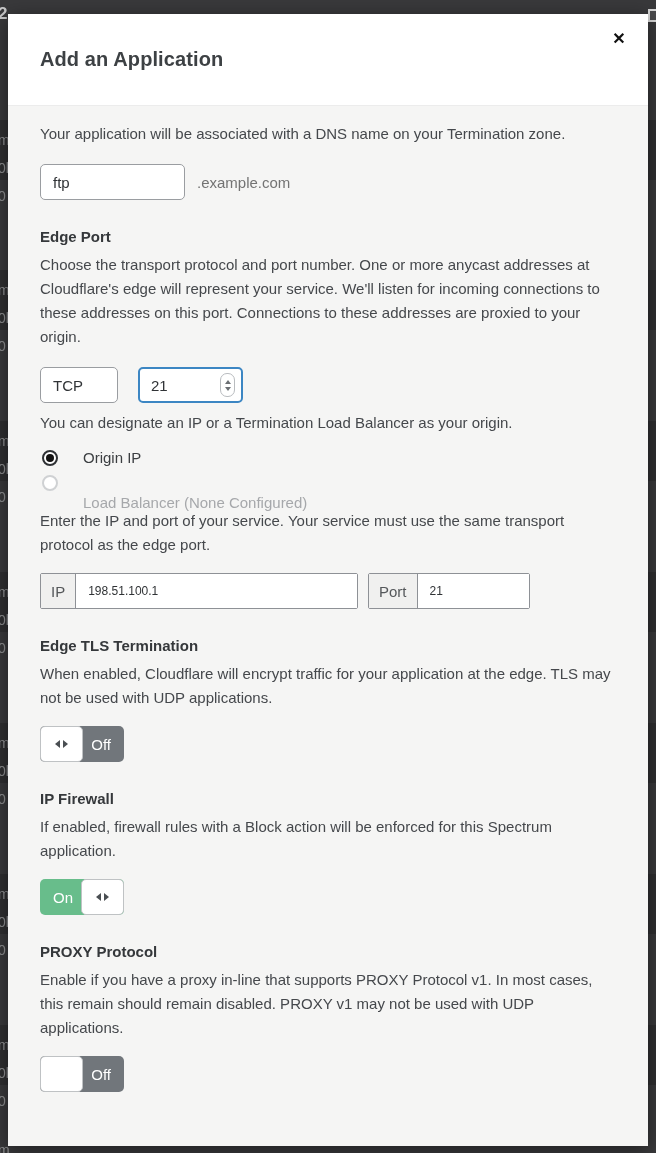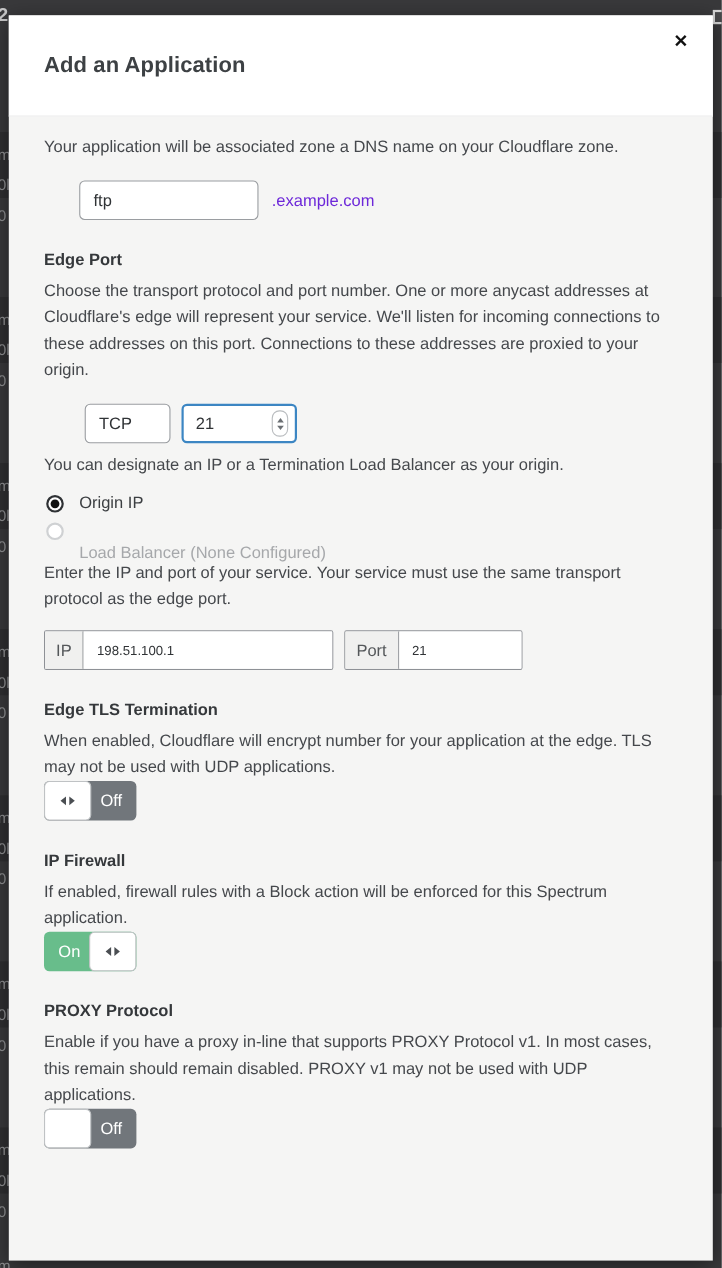--- a/index.html
+++ b/index.html
@@ -42,23 +42,23 @@
   
   .section-heading { margin-top: 28px; font-size: 15px; font-weight: 700; color: #35383b; }
   .section-desc { margin-top: 8px; font-size: 15px; line-height: 24px; color: #45484c; max-width: 576px; }
   
   .text-input {
     height: 36px; border: 1px solid #9a9da1; border-radius: 5px;
     background: #fff; font-family: "Liberation Sans", sans-serif;
     font-size: 15px; color: #303336; padding: 0 12px; outline: none;
   }
   .domain-row { margin-top: 18px; display: flex; align-items: center; }
-  .domain-input { width: 163px; margin-left: 32px; }
-  .domain-suffix { margin-left: 12px; font-size: 15px; color: #6d28d9; }
-  .port-row { margin-top: 18px; display: flex; align-items: flex-end; gap: 10px; margin-left: 37px; }
+  .domain-input { width: 145px; }
+  .domain-suffix { margin-left: 12px; font-size: 15px; color: #737373; }
+  .port-row { margin-top: 18px; display: flex; align-items: flex-end; gap: 20px; }
   .select-box {
     width: 78px; height: 36px; border: 1px solid #9a9da1; border-radius: 5px;
     background: #fff; display: flex; align-items: center; justify-content: space-between;
     padding: 0 10px 0 12px; cursor: pointer; font-size: 15px; color: #303336;
   }
   .chevron-down {
     width: 0; height: 0;
     border-left: 5px solid transparent; border-right: 5px solid transparent;
     border-top: 6px solid #5f6periodic468; border-top-color: #5f6468;
   }
@@ -69,21 +69,21 @@
   }
   .stepper {
     width: 15px; height: 24px; border: 1px solid #b9bcbf; border-radius: 7px;
     display: flex; flex-direction: column; align-items: center; justify-content: center;
     gap: 3px; background: #fff; cursor: pointer;
   }
   .tri-up { width: 0; height: 0; border-left: 3px solid transparent; border-right: 3px solid transparent; border-bottom: 4px solid #6b6f73; }
   .tri-down { width: 0; height: 0; border-left: 3px solid transparent; border-right: 3px solid transparent; border-top: 4px solid #6b6f73; }
   
   .radio-group { margin-top: 10px; }
-  .radio-row { display: flex; align-items: center; height: 25px; cursor: pointer; }
+  .radio-row { display: flex; align-items: center; height: 25px; cursor: pointer; gap: 11px; }
   .radio-circle {
     width: 16px; height: 16px; border-radius: 50%; border: 2px solid #2e3134;
     margin: 0 14px 0 2px; position: relative; background: #fff; flex: 0 0 16px;
   }
   .radio-circle.checked::after {
     content: ""; position: absolute; left: 2px; top: 2px; width: 8px; height: 8px;
     border-radius: 50%; background: #121212;
   }
   .radio-row.disabled .radio-circle { border-color: #cfd1d3; }
   .radio-label { font-size: 15px; color: #3c3f42; }
@@ -95,24 +95,24 @@
     display: flex; height: 36px; border: 1px solid #8e9196; background: #fff; border-radius: 2px;
   }
   .input-group .prefix {
     background: #f0f0ef; border-right: 1px solid #8e9196; color: #54575a;
     font-size: 15px; display: flex; align-items: center; padding: 0 10px;
   }
   .input-group input {
     border: none; outline: none; background: #fff; font-size: 12px; color: #303336;
     font-family: "Liberation Sans", sans-serif; padding: 0 12px; flex: 1; min-width: 0;
   }
-  .group-ip { width: 263px; }
+  .group-ip { width: 318px; }
   .group-port { width: 162px; }
   
-  .toggle { width: 84px; height: 36px; border-radius: 5px; position: relative; cursor: pointer; }
+  .toggle { margin-top: 16px; width: 84px; height: 36px; border-radius: 5px; position: relative; cursor: pointer; }
   .toggle .track {
     position: absolute; inset: 0; border-radius: 5px; display: flex; align-items: center;
     font-size: 15px; color: #fff;
   }
   .toggle.off .track { background: #71767b; justify-content: flex-end; padding-right: 13px; }
   .toggle.on  .track { background: #68bd8b; justify-content: flex-start; padding-left: 13px; }
   .toggle .knob {
     position: absolute; top: 0; width: 43px; height: 36px; background: #fff;
     border: 1px solid #bfc2c4; border-radius: 5px;
     display: flex; align-items: center; justify-content: center; gap: 3px;
@@ -162,21 +162,21 @@
 </div>
 
 <div class="modal">
   <div class="modal-header">
     <h1 class="modal-title">Add an Application</h1>
     <button class="close-btn">✕</button>
   </div>
 
   <div class="modal-body">
 
-    <p class="section-desc">Your application will be associated zone a DNS name on your Cloudflare zone.</p>
+    <p class="section-desc">Your application will be associated with a DNS name on your Termination zone.</p>
     <div class="domain-row">
       <input class="text-input domain-input" type="text" value="ftp" style="">
       <span class="domain-suffix">.example.com</span>
     </div>
 
     <div class="section-heading">Edge Port</div>
     <p class="section-desc">Choose the transport protocol and port number. One or more anycast addresses at Cloudflare's edge will represent your service. We'll listen for incoming connections to these addresses on this port. Connections to these addresses are proxied to your origin.</p>
     <div class="port-row">
       <div class="select-box">
         <span>TCP</span>
@@ -208,21 +208,21 @@
         <span class="prefix">IP</span>
         <input type="text" value="198.51.100.1" style="">
       </div>
       <div class="input-group group-port">
         <span class="prefix">Port</span>
         <input type="text" value="21" style="">
       </div>
     </div>
 
     <div class="section-heading">Edge TLS Termination</div>
-    <p class="section-desc">When enabled, Cloudflare will encrypt number for your application at the edge. TLS may not be used with UDP applications.</p>
+    <p class="section-desc">When enabled, Cloudflare will encrypt traffic for your application at the edge. TLS may not be used with UDP applications.</p>
     <div class="toggle off">
       <div class="track">Off</div>
       <div class="knob">
         <span class="arr-left"></span>
         <span class="arr-right"></span>
       </div>
     </div>
 
     <div class="section-heading">IP Firewall</div>
     <p class="section-desc">If enabled, firewall rules with a Block action will be enforced for this Spectrum application.</p>

